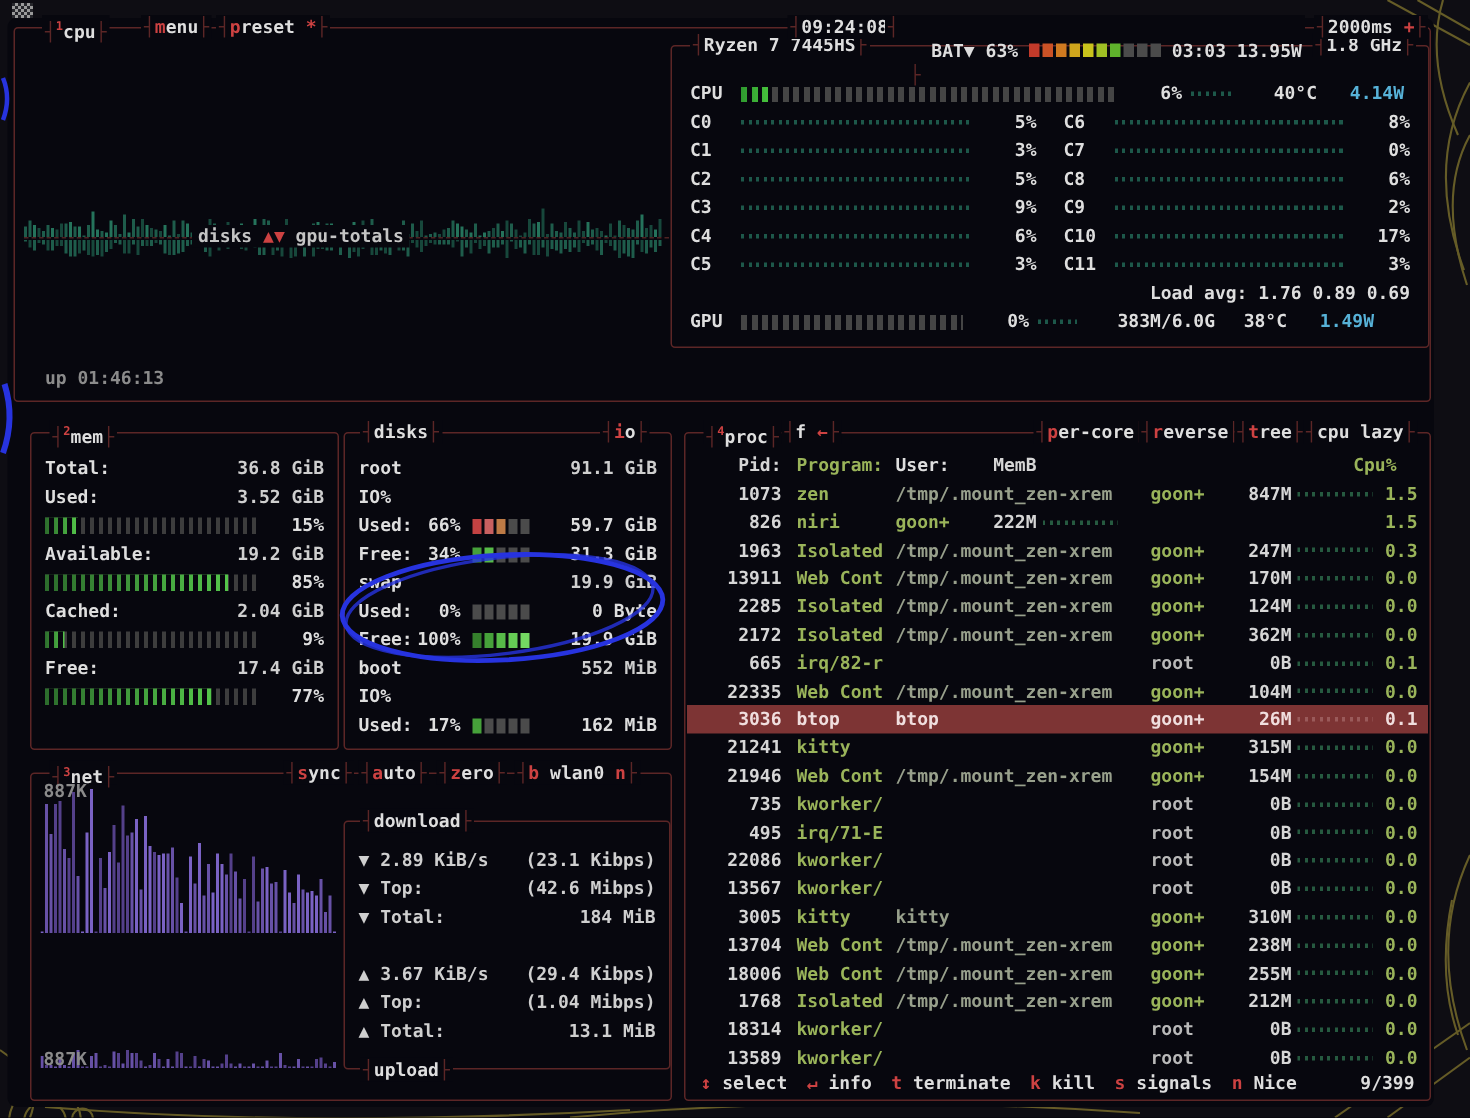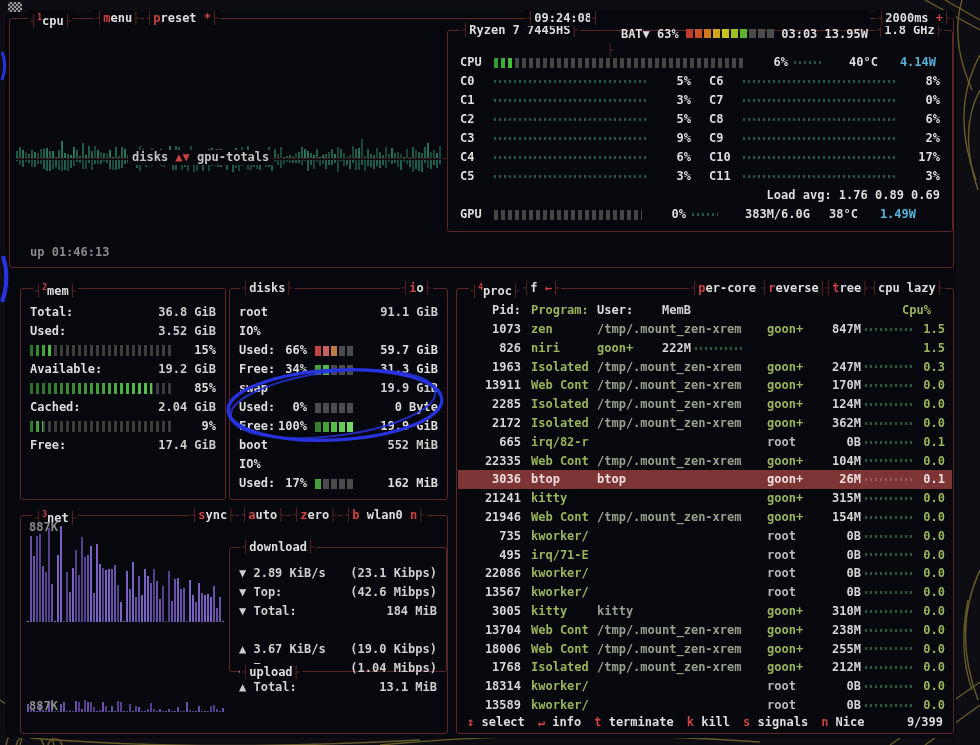--- a/index.html
+++ b/index.html
@@ -463,20 +463,21 @@
 <div class="box" style="left:20px;top:288px;width:206px;height:212px;">
   <div class="seg" style="left:12px"><span class="red sup">2</span><span class="wht">mem</span></div>
   <div class="row sb" style="top:14px"><span class="wht">Total:</span><span>36.8 GiB</span></div>
   <div class="row sb" style="top:33px"><span class="wht">Used:</span><span>3.52 GiB</span></div>
   <div class="row" style="top:52px"><span class="membar"><b class="f15"></b></span><span class="bpct">15%</span></div>
   <div class="row sb" style="top:71px"><span class="wht">Available:</span><span>19.2 GiB</span></div>
   <div class="row" style="top:90px"><span class="membar"><b class="f85"></b></span><span class="bpct">85%</span></div>
   <div class="row sb" style="top:109px"><span class="wht">Cached:</span><span>2.04 GiB</span></div>
   <div class="row" style="top:128px"><span class="membar"><b class="f9"></b></span><span class="bpct">9%</span></div>
   <div class="row sb" style="top:147px"><span class="wht">Free:</span><span>17.4 GiB</span></div>
+  <div class="row" style="top:166px"><span class="membar"><b class="f77"></b></span><span class="bpct">77%</span></div>
 </div>
 
 <div class="box" style="left:229px;top:288px;width:219px;height:212px;">
   <div class="seg" style="left:10px"><span class="wht">disks</span></div>
   <div class="seg" style="right:14px"><span class="red">i</span><span class="wht">o</span></div>
 
   <div class="row sb" style="top:14px"><span class="wht">root</span><span>91.1 GiB</span></div>
   <div class="row" style="top:33px"><span class="wht">IO%</span></div>
   <div class="row" style="top:52px">
     <span class="dlab">Used:</span><span class="dpct">66%</span>
@@ -650,27 +651,27 @@
       <i style="height: 1px; background: rgb(84, 64, 138);"></i>
       <i style="height: 1px; background: rgb(103, 81, 166);"></i>
       <i style="height: 1px; background: rgb(84, 64, 138);"></i>
       <i style="height: 6px; background: rgb(84, 64, 138);"></i>
       <i style="height: 7px; background: rgb(84, 64, 138);"></i>
       <i style="height: 3px; background: rgb(84, 64, 138);"></i>
       <i style="height: 1px; background: rgb(84, 64, 138);"></i>
       <i style="height: 4px; background: rgb(103, 81, 166);"></i>
     </div>
 
-  <div class="box" style="left:208px;top:31px;width:218px;height:125px;padding-left:20px;">
+  <div class="box" style="left:208px;top:31px;width:218px;height:166px;padding-left:20px;">
     <div class="seg" style="left:10px"><span class="wht">download</span></div>
     <div class="seg segb" style="left:10px"><span class="wht">upload</span></div>
     <div class="row sb" style="top:16px"><span>▼ 2.89 KiB/s</span><span>(23.1 Kibps)</span></div>
     <div class="row sb" style="top:35px"><span>▼ Top:</span><span>(42.6 Mibps)</span></div>
     <div class="row sb" style="top:54px"><span>▼ Total:</span><span>184 MiB</span></div>
-    <div class="row sb" style="top:92px"><span>▲ 3.67 KiB/s</span><span>(19.0 Kibps)</span></div>
+    <div class="row sb" style="top:92px"><span>▲ 3.67 KiB/s</span><span>(29.4 Kibps)</span></div>
     <div class="row sb" style="top:111px"><span>▲ Top:</span><span>(1.04 Mibps)</span></div>
     <div class="row sb" style="top:130px"><span>▲ Total:</span><span>13.1 MiB</span></div>
   </div>
 </div>
 
 <div class="box" style="left:456px;top:288px;width:498px;height:446px;">
   <div class="seg" style="left:12px"><span class="red sup">4</span><span class="wht">proc</span></div>
   <div class="seg" style="left:64px"><span class="wht">f</span><span> </span><span class="red">←</span></div>
   <div class="seg" style="left:232px"><span class="red">p</span><span class="wht">er-core</span></div>
   <div class="seg" style="left:302px"><span class="red">r</span><span class="wht">everse</span></div>

